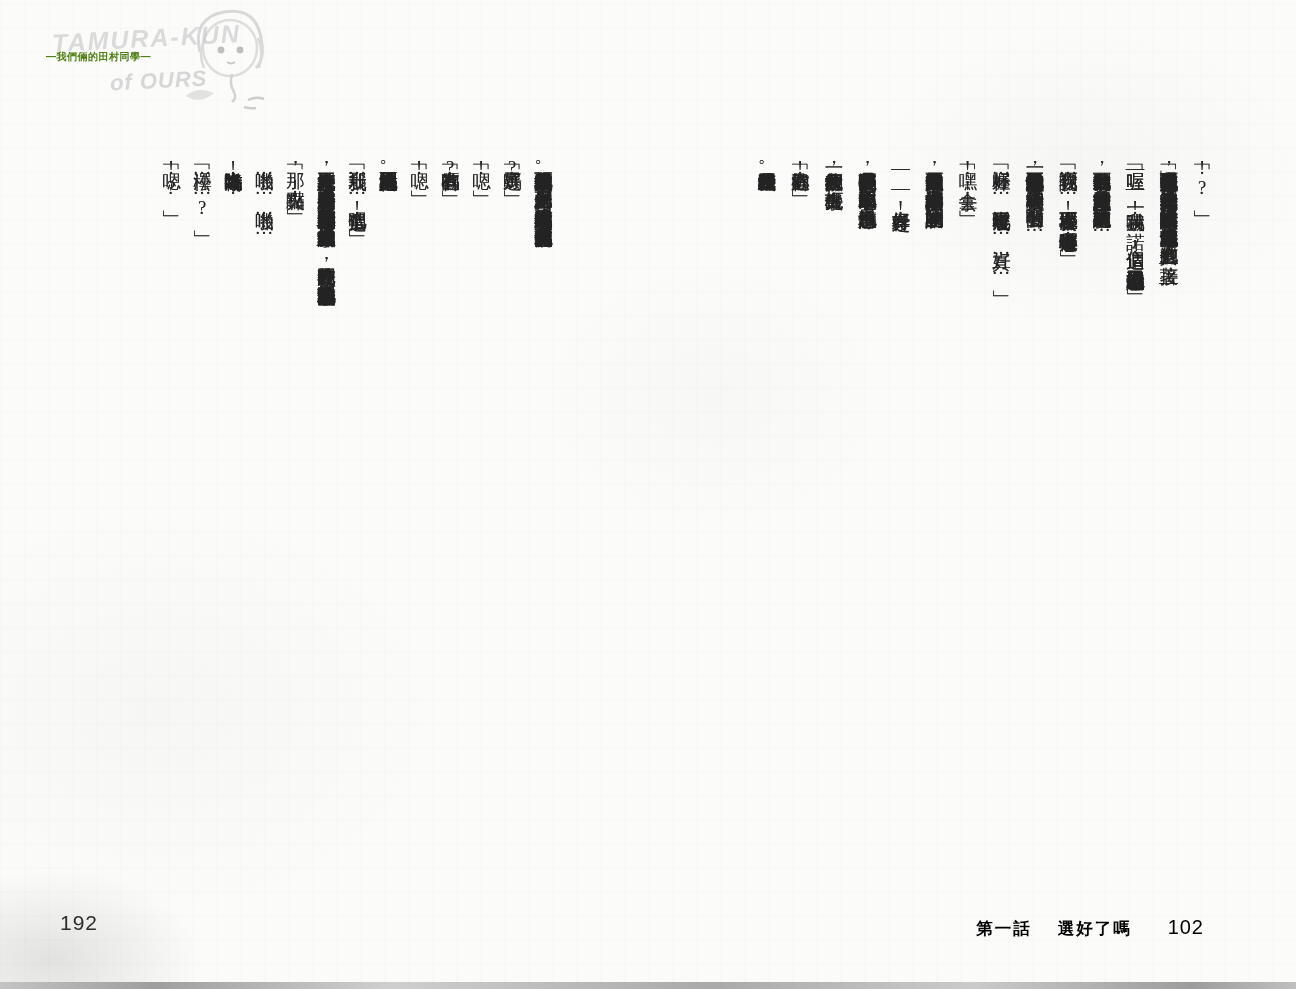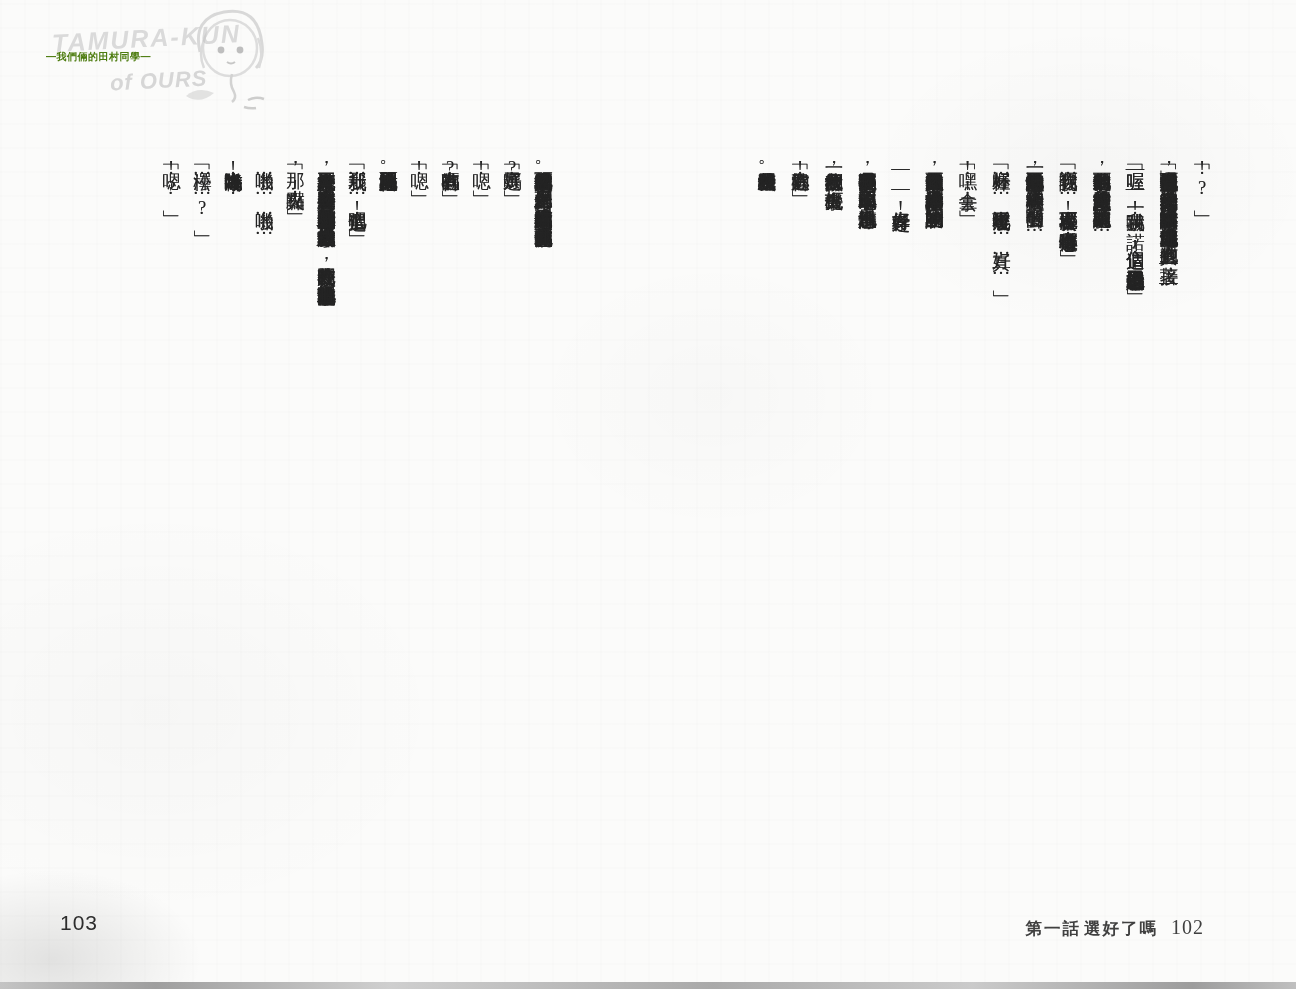--- a/index.html
+++ b/index.html
@@ -48,25 +48,25 @@
     color:#d6d6d6;transform:rotate(-3deg);white-space:nowrap;
   }
   .logo-sketch{position:absolute;left:138px;top:0px;opacity:0.55;}
   
   .footer-left{
     position:absolute;left:60px;top:911px;
     font-size:21px;color:#2d2d2d;letter-spacing:1px;
   }
   .footer-right{
     position:absolute;right:92px;top:916px;
-    display:flex;align-items:baseline;gap:3px;
-    color:#404040;
+    display:flex;align-items:baseline;gap:26px;
+    color:#000000;
   }
   .footer-right .cjk{font-weight:bold;font-size:16.5px;letter-spacing:2px;}
-  .footer-right .num{font-size:20px;letter-spacing:1px;margin-left:10px;font-family:Liberation Serif, serif;}
+  .footer-right .num{font-size:20px;letter-spacing:1px;margin-left:10px;}
   
   .scan-edge{
     position:absolute;left:0;right:0;bottom:0;height:7px;
     background:linear-gradient(to right,#bdbdbd,#8f8f8f 12%,#c7c7c7 30%,#9b9b9b 55%,#c2c2c2 75%,#8c8c8c 92%,#b5b5b5);
     opacity:0.85;
   }
 </style>
 </head>
 <body>
 
@@ -116,21 +116,21 @@
     <p>「那我就……選這個吧!」</p>
     <p>就算松澤本人再怎麼不介意，還在服喪這點並不會有所改變。這時嬉鬧著玩煙火什麼之類的還是會有些顧忌，於是我拿出了最保守的紙撚仙女棒——在寂靜夜晚的公園裡，靜靜地望著小小的火球也是相當風雅的事吧。</p>
     <p>「那，點火囉!」</p>
     <p>啪嘰……啪嘰……</p>
     <p>滋轟嗡嗡嗡嗡咚隆咚隆!!</p>
     <p>「松澤……?」</p>
     <p>「嗯!?」</p>
   </div>
 
 <div class="footer-left">
-  <span>103</span>
+  <span>192</span>
 </div>
 
 <div class="footer-right">
   <span class="cjk">第一話</span>
   <span class="cjk">選好了嗎</span>
   <span class="num">102</span>
 </div>
 
 <div class="scan-edge"></div>
 

